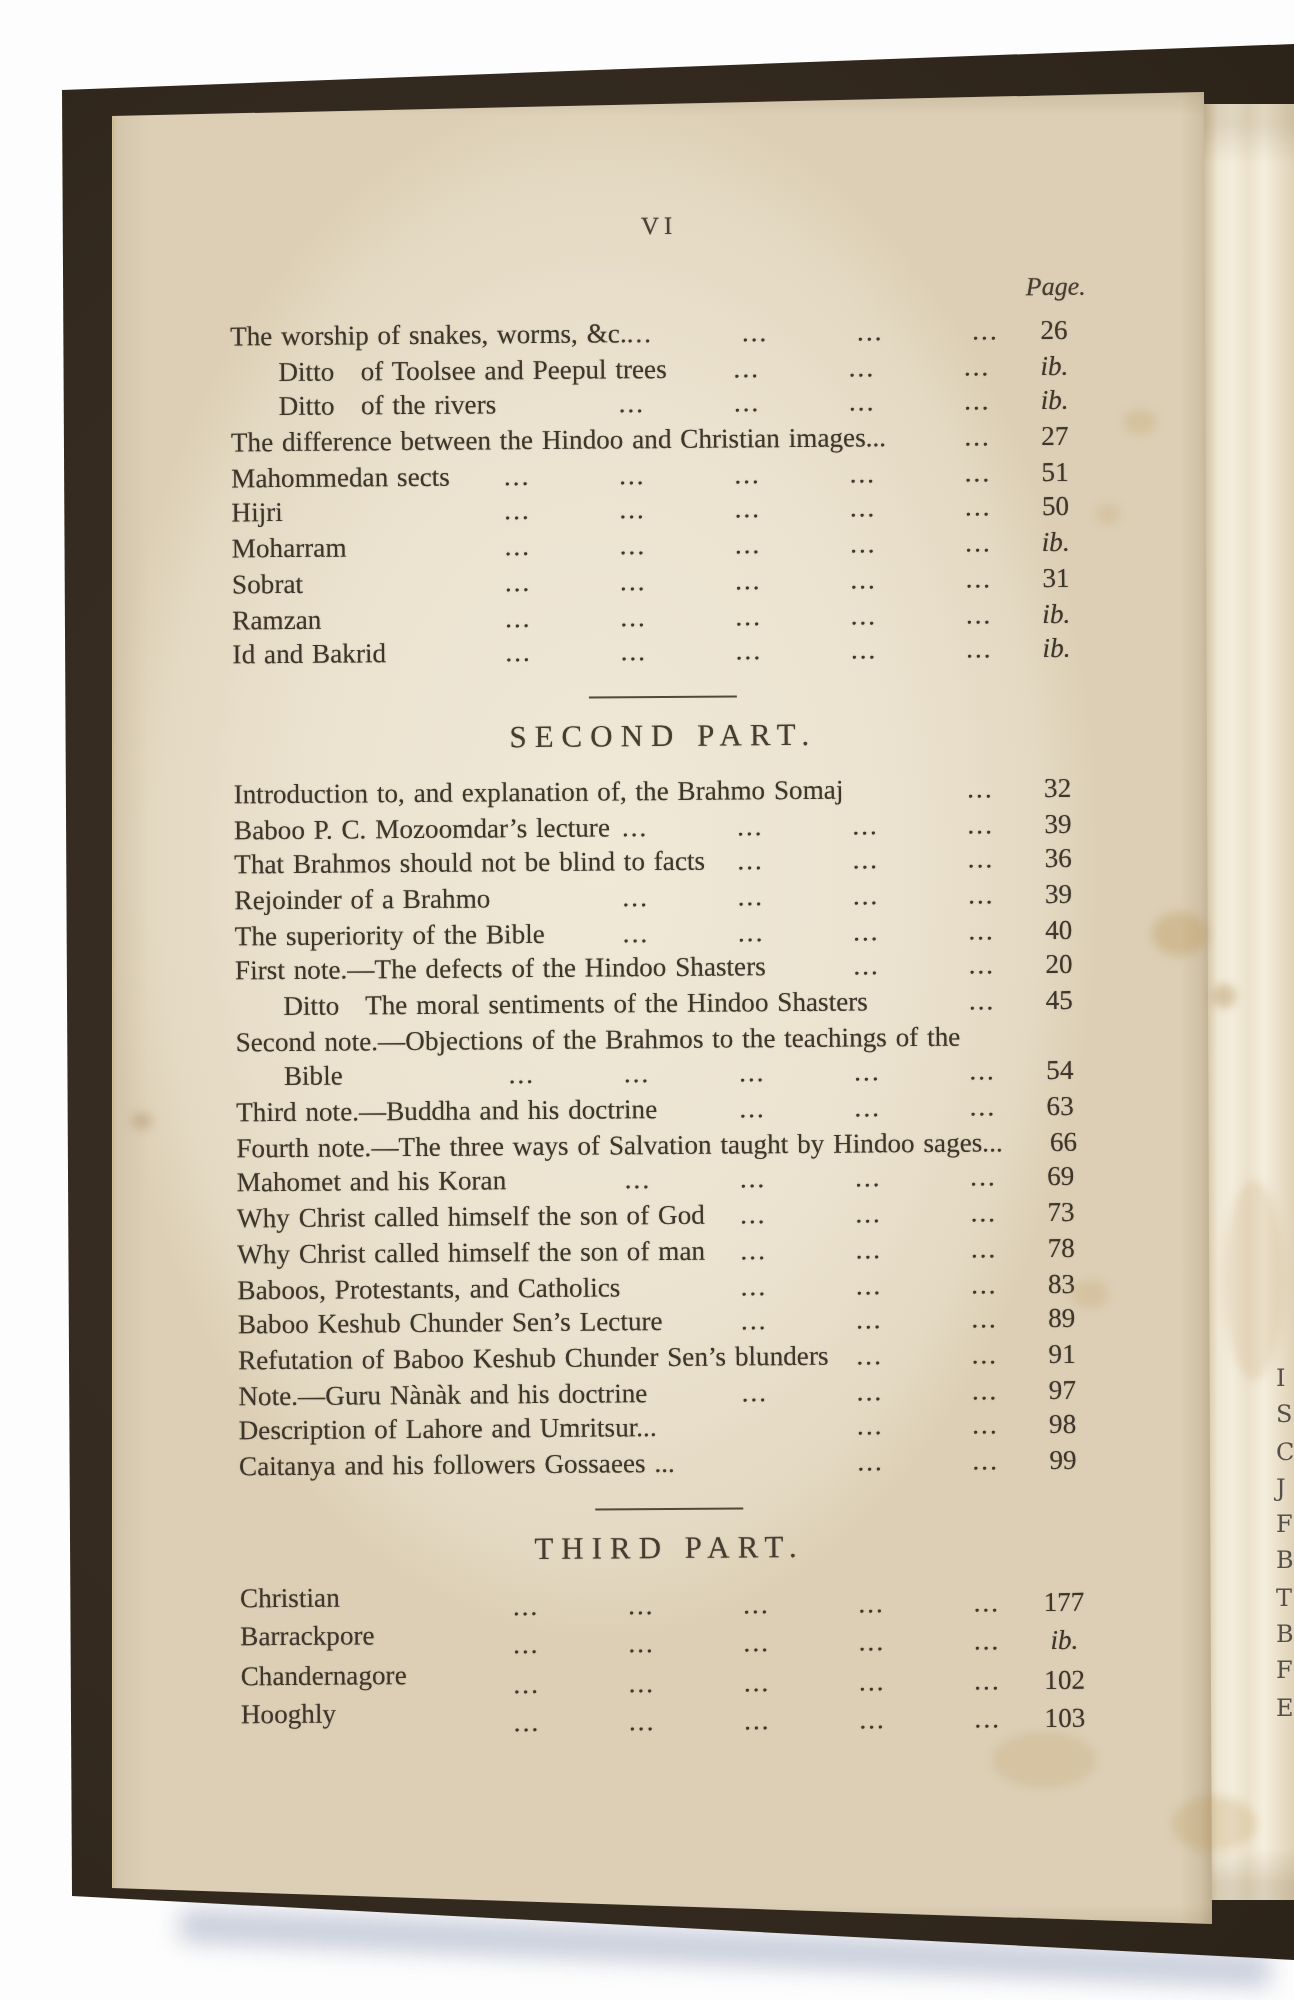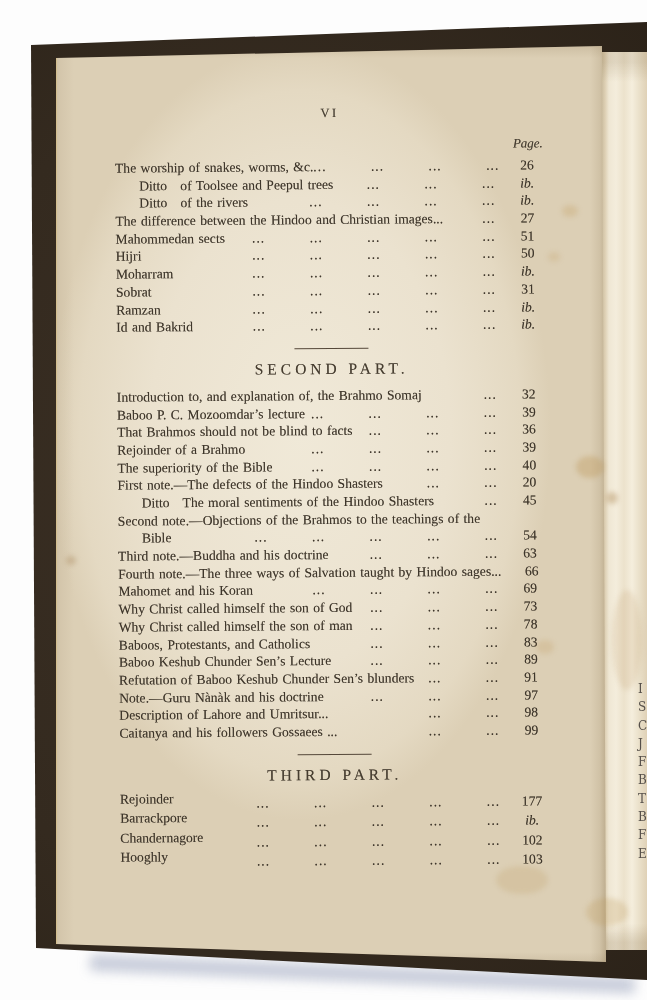--- a/index.html
+++ b/index.html
@@ -261,21 +261,21 @@
             <span class="ldr">... ...</span>
             <span class="pg">99</span>
           </div>
       </div>
 
       <div class="rule"></div>
       <div class="head">THIRD PART.</div>
 
       <div class="sec sec3">
         <div class="row">
-            <span class="lbl">Rejoinder</span>
+            <span class="lbl">Christian</span>
             <span class="ldr">... ... ... ... ...</span>
             <span class="pg">177</span>
           </div>
         <div class="row">
             <span class="lbl">Barrackpore</span>
             <span class="ldr">... ... ... ... ...</span>
             <span class="pg ital">ib.</span>
           </div>
         <div class="row">
             <span class="lbl">Chandernagore</span>

